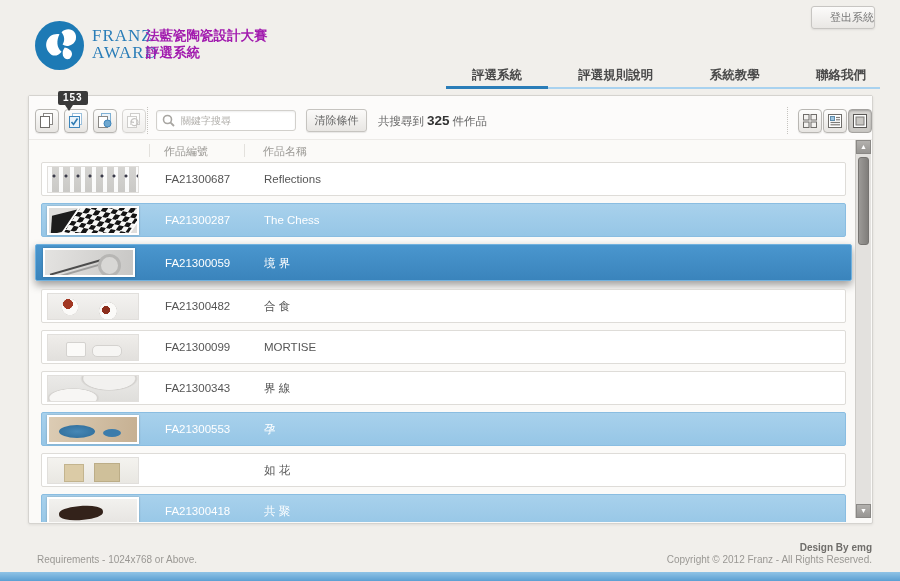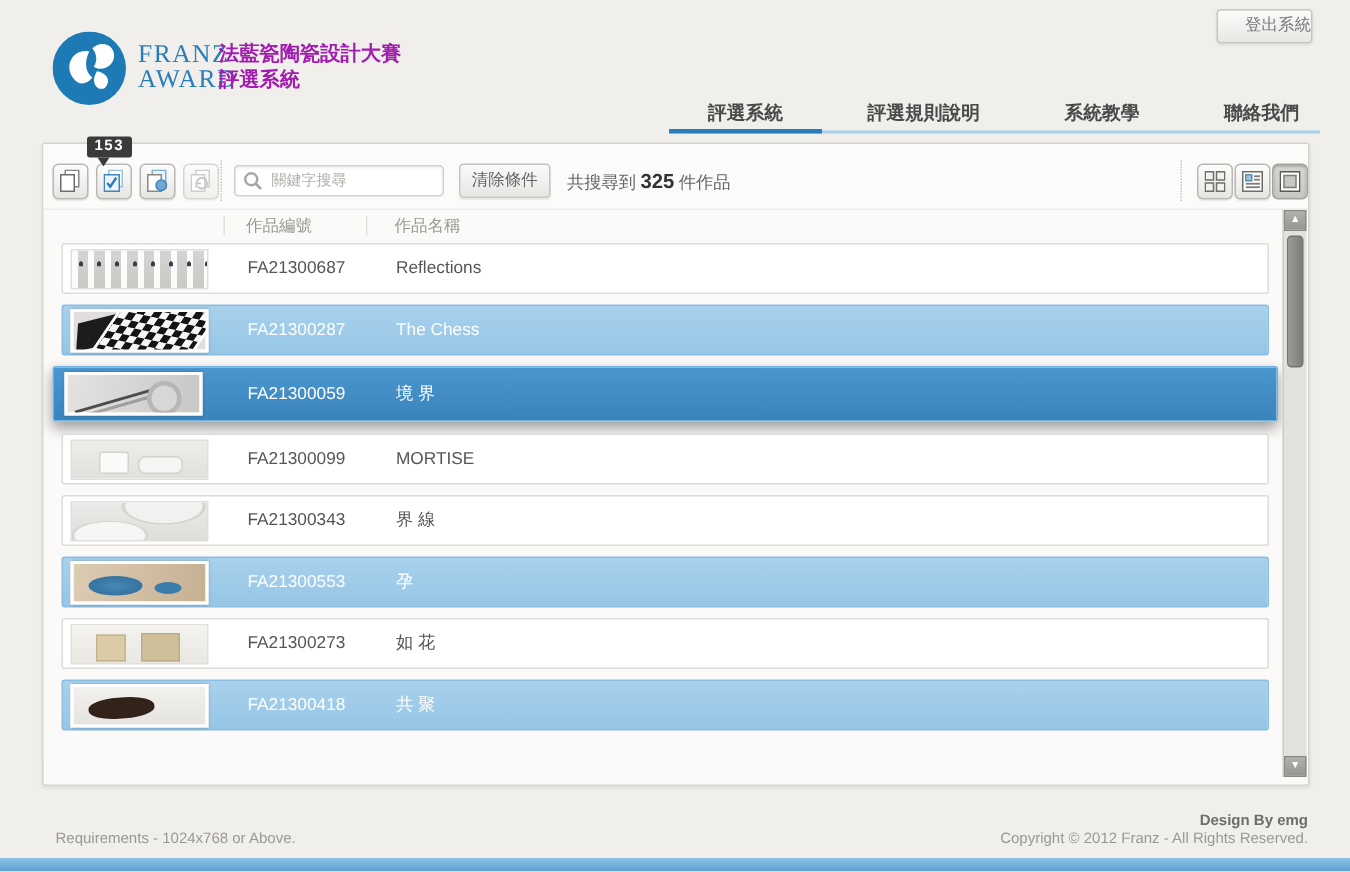--- a/index.html
+++ b/index.html
@@ -290,20 +290,27 @@
   </div>
       <div class="row state-selected">
     <div class="thumb">
       <div class="thumb-inner t-plates"></div>
     </div>
     <div class="cell id">FA21300059</div>
     <div class="cell name">境 界</div>
   </div>
       <div class="row state-normal">
     <div class="thumb">
+      <div class="thumb-inner t-dishes"></div>
+    </div>
+    <div class="cell id">FA21300482</div>
+    <div class="cell name">合 食</div>
+  </div>
+      <div class="row state-normal">
+    <div class="thumb">
       <div class="thumb-inner t-mortise"></div>
     </div>
     <div class="cell id">FA21300099</div>
     <div class="cell name">MORTISE</div>
   </div>
       <div class="row state-normal">
     <div class="thumb">
       <div class="thumb-inner t-curves"></div>
     </div>
     <div class="cell id">FA21300343</div>
@@ -313,21 +320,20 @@
     <div class="thumb">
       <div class="thumb-inner t-bowl"></div>
     </div>
     <div class="cell id">FA21300553</div>
     <div class="cell name">孕</div>
   </div>
       <div class="row state-normal">
     <div class="thumb">
       <div class="thumb-inner t-boxes"></div>
     </div>
-    <div class="cell id">FA21300273</div>
     <div class="cell name">如 花</div>
   </div>
       <div class="row state-highlight">
     <div class="thumb">
       <div class="thumb-inner t-dark"></div>
     </div>
     <div class="cell id">FA21300418</div>
     <div class="cell name">共 聚</div>
   </div>
     </div>

